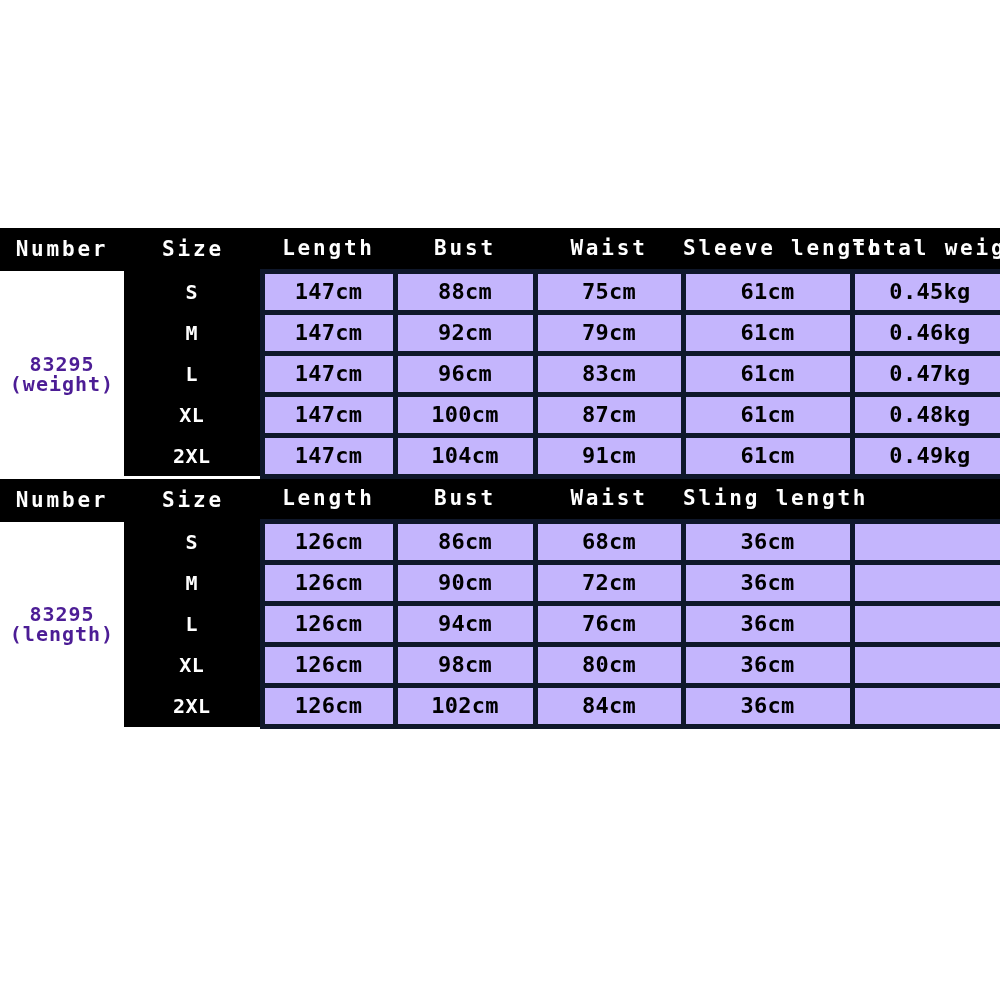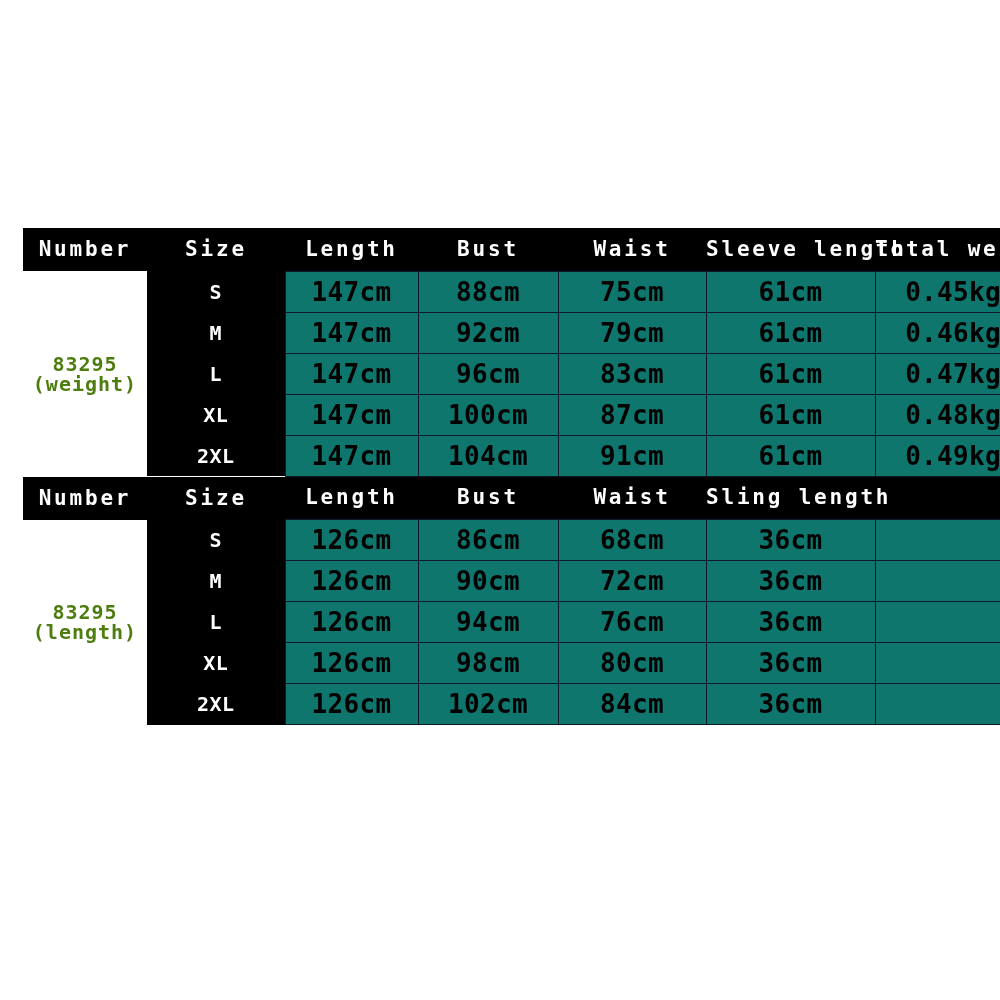--- a/index.html
+++ b/index.html
@@ -24,21 +24,20 @@
     height: 1000px;
     background: #ffffff;
   }
 
   
   .chart-block {
     position: absolute;
     left: 0;
     top: 228px;
     width: 969px;
-    padding-left: 23px;
   }
 
   table.size-table {
     border-collapse: collapse;
     table-layout: fixed;
     width: 1008px;   
     margin: 0;
     padding: 0;
   }
 
@@ -71,46 +70,46 @@
     letter-spacing: 2.8px;
     border: none;
     white-space: nowrap;
     overflow: visible;
   }
   tr.header-row th.h-number { text-align: center; padding-left: 0; }
 
   
   td.number-cell {
     background: #ffffff;
-    color: #4d7c0f;
+    color: #4c1d95;
     font-size: 20px;
     letter-spacing: 1px;
     line-height: 1.35;
     border: none;
     white-space: nowrap;
   }
 
   
   td.size-cell {
     background: #000000;
     color: #ffffff;
     height: 41px;
     font-size: 20px;
     border: none;
     letter-spacing: 0.5px;
   }
 
   
   td.data-cell {
-    background: #0f766e;
+    background: #c4b5fd;
     color: #000000;
     height: 41px;
-    font-size: 26px;
+    font-size: 22px;
     letter-spacing: 0.3px;
-    border: 1px solid #0f172a;
+    border: 5px solid #0f172a;
   }
   td.data-cell.blank { color: transparent; }
 </style>
 </head>
 <body>
 
 <div id="canvas">
 
   <div class="chart-block">
 

